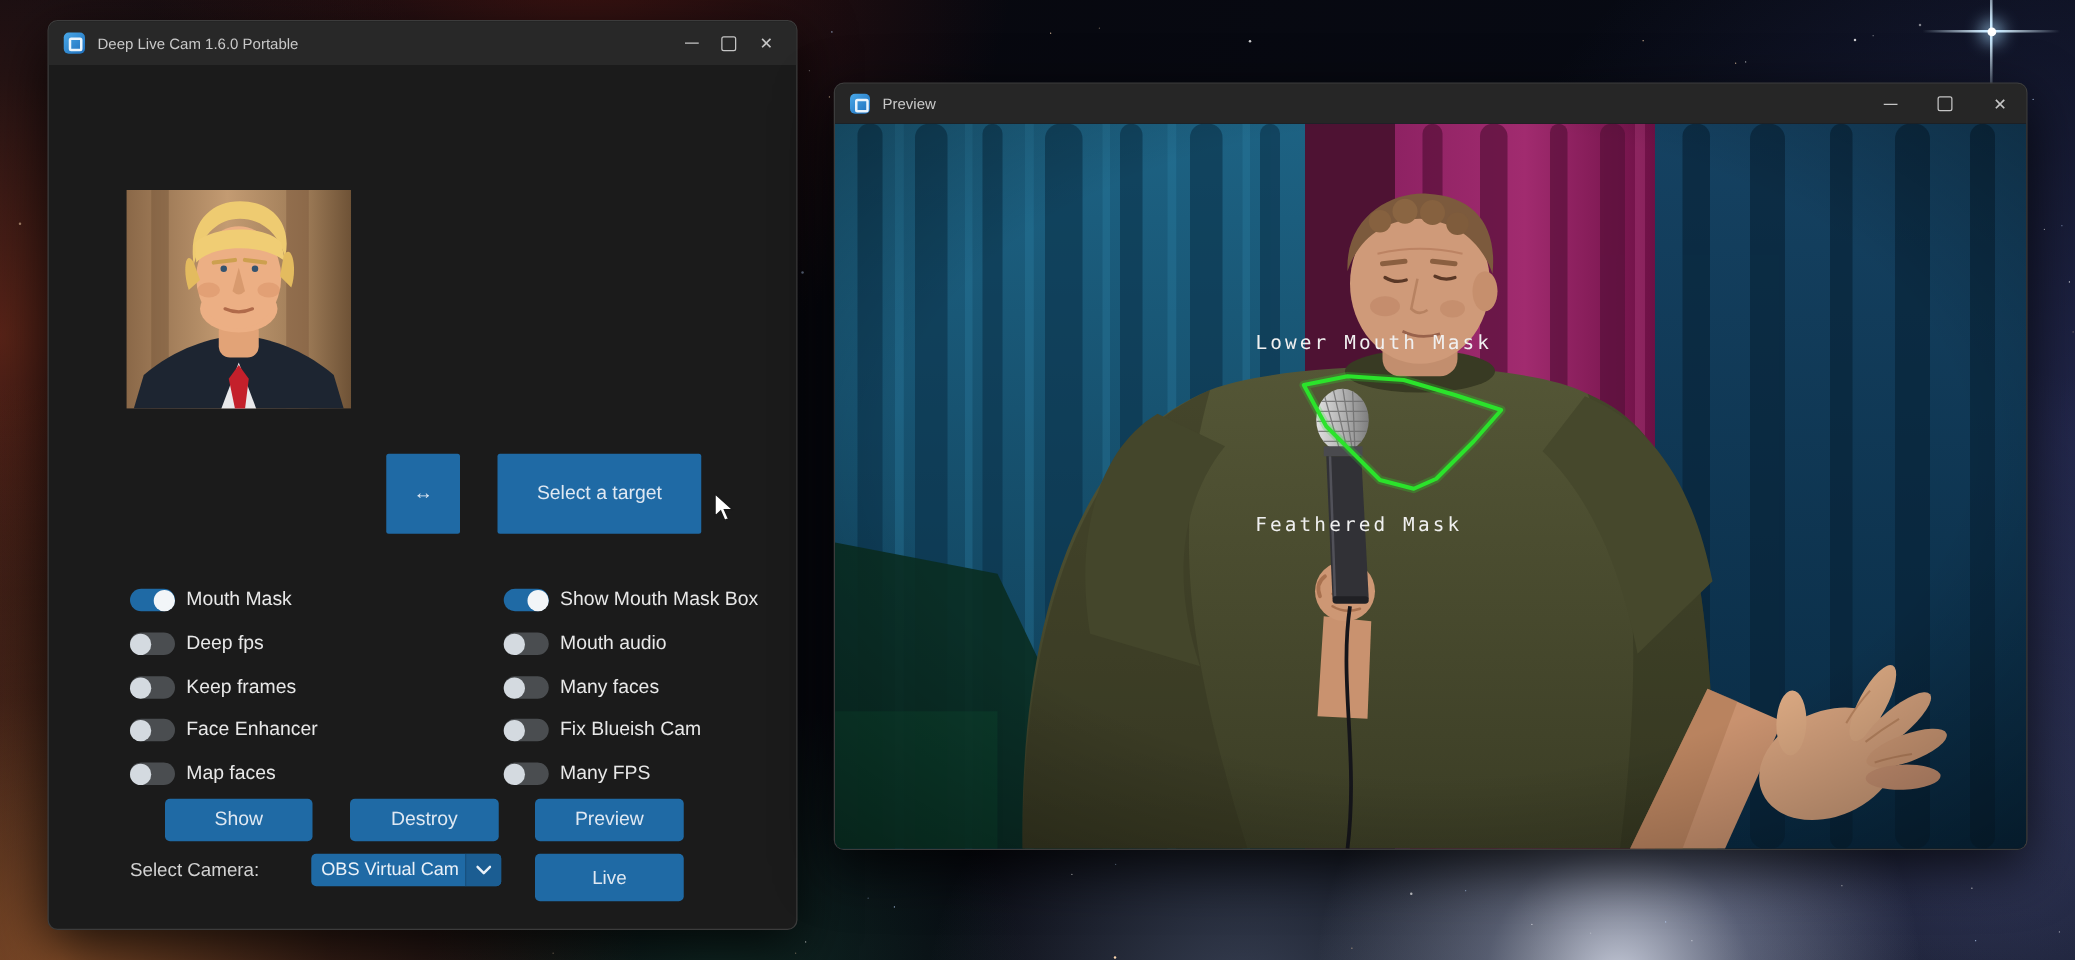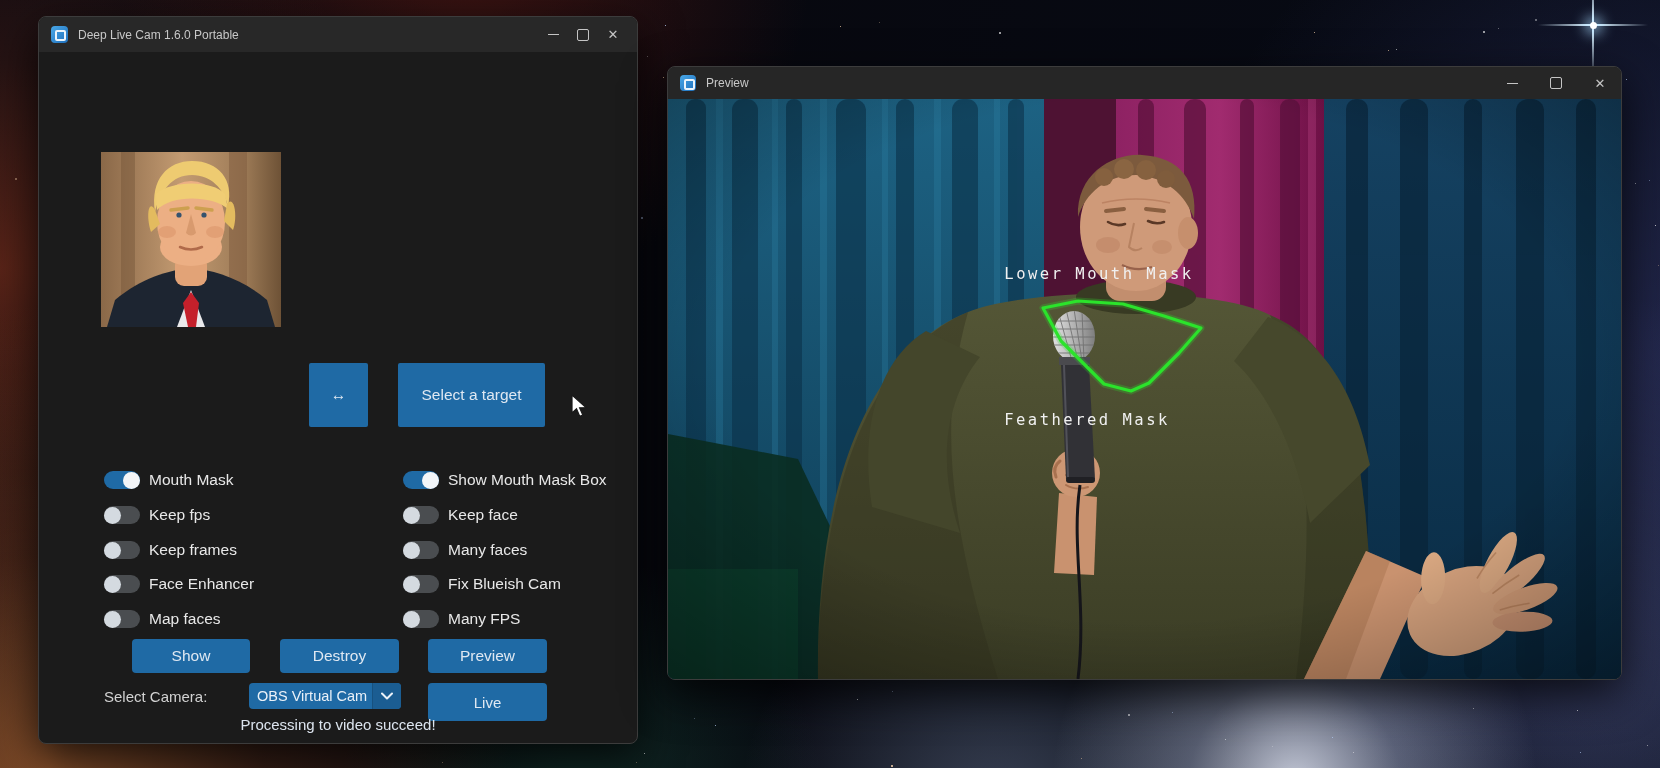--- a/index.html
+++ b/index.html
@@ -315,35 +315,35 @@
         <path d="M54,60 C49,27 67,9 91,9 C118,9 133,28 127,54 C123,37 110,23 91,23 C71,23 59,39 54,60 Z" fill="#eecb71"></path>
         <path d="M55,42 C70,28 112,28 124,42 L127,57 C110,43 70,43 56,58 Z" fill="#f0cd74"></path>
         <path d="M54,58 C47,46 45,66 50,80 L59,72 Z" fill="#e3bb5f"></path>
         <path d="M126,52 C133,42 137,64 132,78 L123,69 Z" fill="#e3bb5f"></path>
       </svg>
     </div>
 
     <div class="btn big" style="left:270px;width:59px">
         <span>↔</span>
       </div>
-    <div class="btn big" style="left:359px;width:147px">
+    <div class="btn big" style="left:359px;width:163px">
         <span>Select a target</span>
       </div>
 
     <div class="trow" style="left:65px;top:415px">
       <div class="switch on">
           <div class="knob"></div>
         </div>
       <div class="tlabel">Mouth Mask</div>
     </div>
     <div class="trow" style="left:65px;top:450px">
       <div class="switch">
           <div class="knob"></div>
         </div>
-      <div class="tlabel">Keep fps</div>
+      <div class="tlabel">Deep fps</div>
     </div>
     <div class="trow" style="left:65px;top:485px">
       <div class="switch">
           <div class="knob"></div>
         </div>
       <div class="tlabel">Keep frames</div>
     </div>
     <div class="trow" style="left:65px;top:519px">
       <div class="switch">
           <div class="knob"></div>
@@ -360,21 +360,21 @@
     <div class="trow" style="left:364px;top:415px">
       <div class="switch on">
           <div class="knob"></div>
         </div>
       <div class="tlabel">Show Mouth Mask Box</div>
     </div>
     <div class="trow" style="left:364px;top:450px">
       <div class="switch">
           <div class="knob"></div>
         </div>
-      <div class="tlabel">Keep face</div>
+      <div class="tlabel">Mouth audio</div>
     </div>
     <div class="trow" style="left:364px;top:485px">
       <div class="switch">
           <div class="knob"></div>
         </div>
       <div class="tlabel">Many faces</div>
     </div>
     <div class="trow" style="left:364px;top:519px">
       <div class="switch">
           <div class="knob"></div>
@@ -404,21 +404,20 @@
       <span class="chev">
         <svg width="12" height="8" viewBox="0 0 12 8">
             <path d="M1,1.5 L6,6.5 L11,1.5" stroke="#eaf1f8" stroke-width="2" fill="none" stroke-linecap="round" stroke-linejoin="round"></path>
           </svg>
       </span>
     </div>
     <div class="btn small" style="left:389px;top:631px;width:119px;height:38px;font-size:15px">
         <span>Live</span>
       </div>
 
-    <div class="status">Processing to video succeed!</div>
 
   </div>
 </div>
 
 <div class="win" id="prev-win">
   <div class="titlebar">
     <span class="app-ico" style="width:16px;height:16px"></span>
     <span>Preview</span>
     <span class="wc" style="margin-right:6px">
       <span class="wcb">

